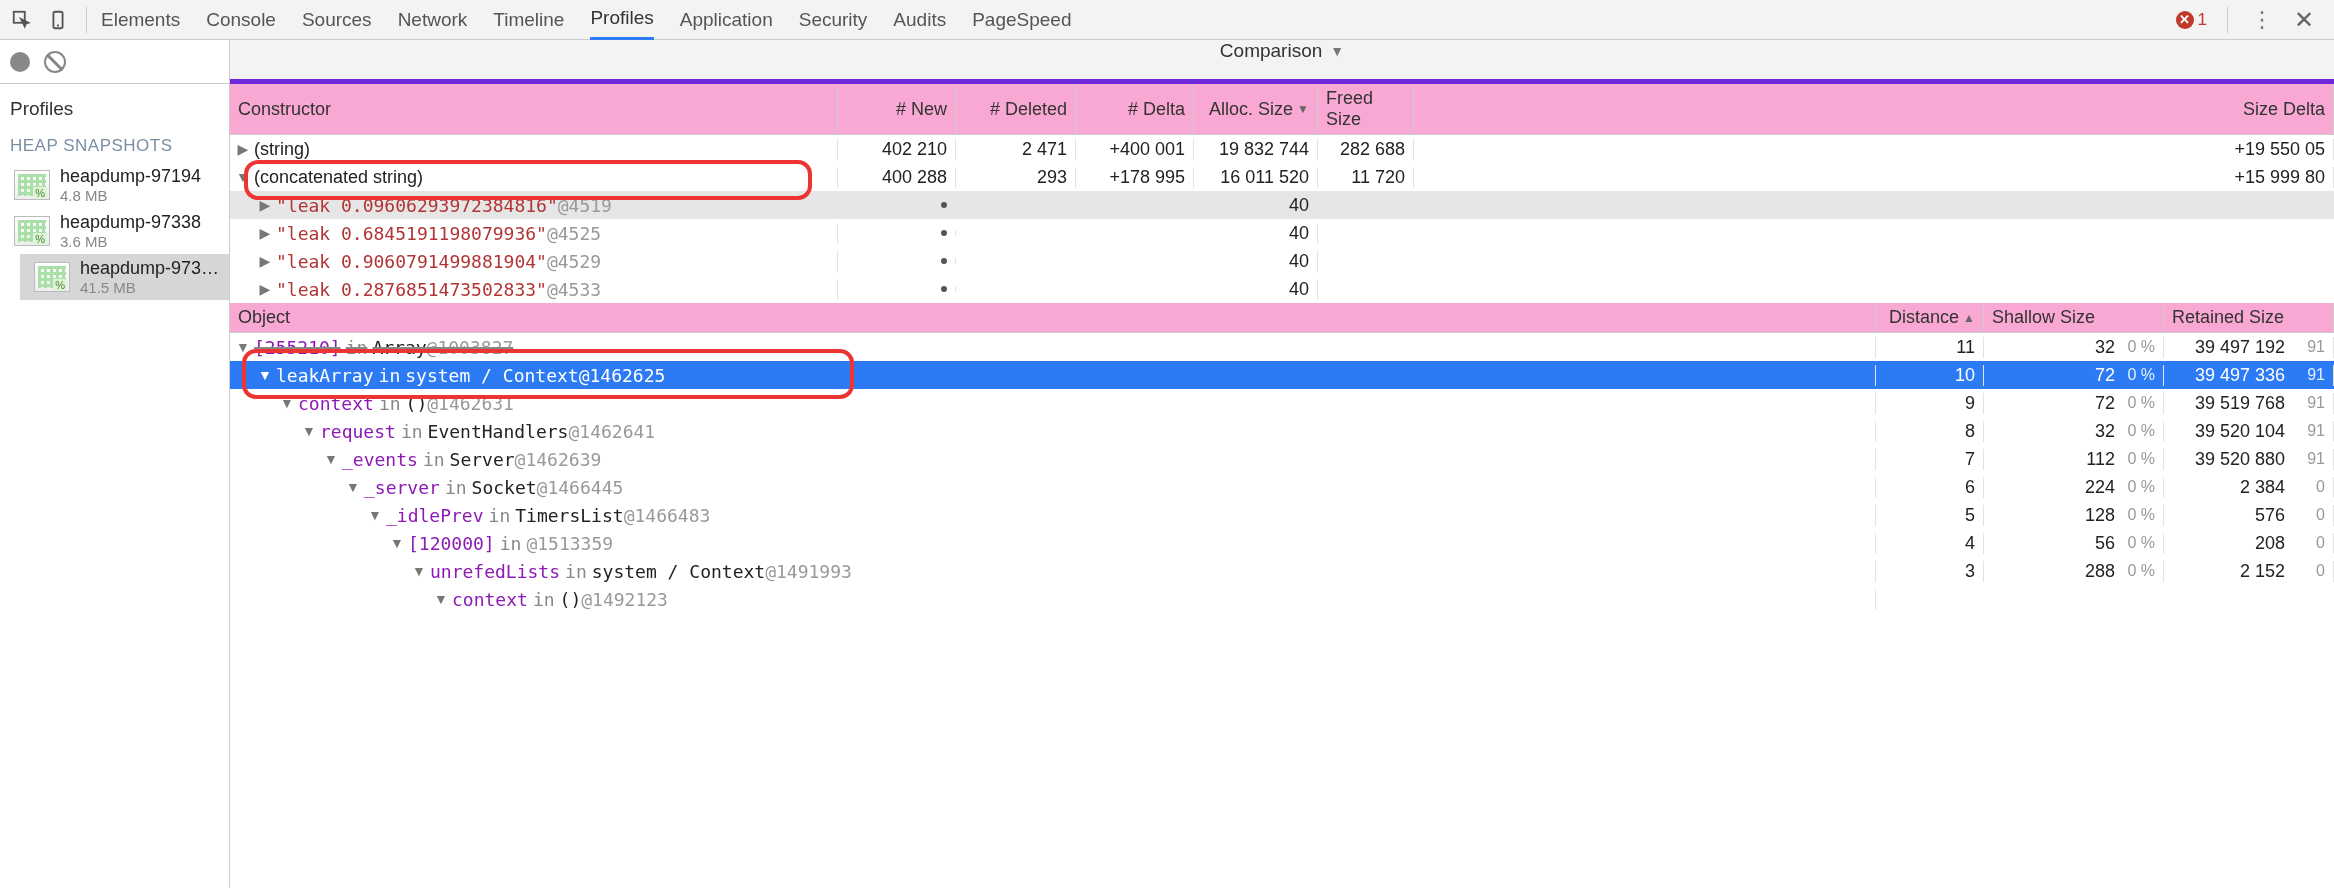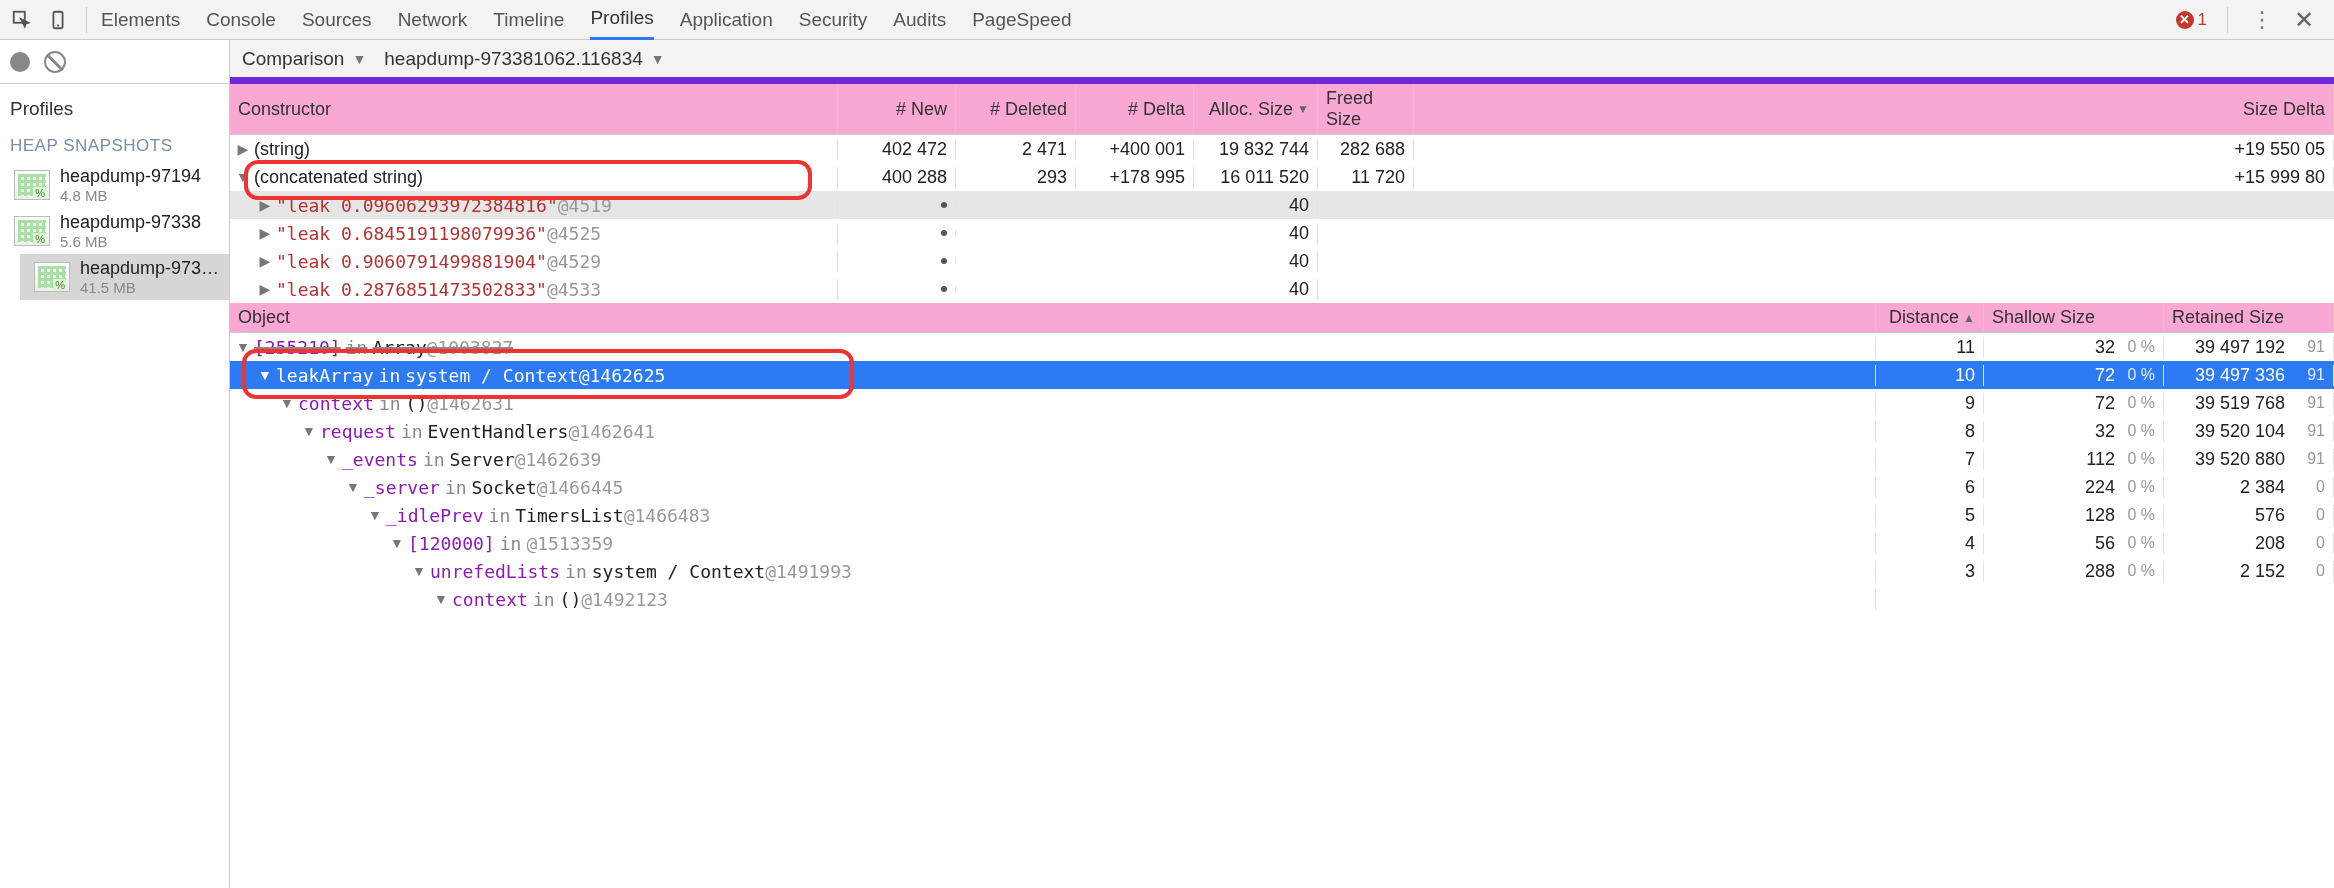--- a/index.html
+++ b/index.html
@@ -29,21 +29,21 @@
 .snap-item.selected{ background:#d6d6d6;margin-left:20px; }
 .snap-icon{ width:36px;height:30px; background:linear-gradient(#fff,#eee); border:1px solid #bbb; position:relative; flex-shrink:0;}
 .snap-icon::before{content:"";position:absolute;inset:3px;background:repeating-linear-gradient(#a8e0a8 0 3px, transparent 3px 6px), repeating-linear-gradient(90deg,#a8e0a8 0 3px, transparent 3px 6px);}
 .snap-icon::after{content:"%";position:absolute;right:2px;bottom:0;font-size:11px;color:#47862f;background:#dff3d8;padding:0 2px;}
 .snap-meta{ display:flex; flex-direction:column; overflow:hidden;}
 .snap-name{ font-size:18px; white-space:nowrap; overflow:hidden; text-overflow:ellipsis; max-width:160px; color:#222;}
 .snap-size{ font-size:15px; color:#888; }
 
 
 .content{ flex:1; display:flex; flex-direction:column; overflow:hidden; }
-.filterbar{ display:flex; align-items:center; gap:18px; height:44px; background:#f3f3f3; border-bottom:7px solid #6d28d9; padding:0 12px; font-size:19px; color:#333;}
+.filterbar{ display:flex; align-items:center; gap:18px; height:44px; background:#f3f3f3; border-bottom:5px solid #6d28d9; padding:0 12px; font-size:19px; color:#333;flex-direction:column;}
 .dropdown{ display:flex; align-items:center; gap:8px; cursor:pointer;}
 .dd-arrow{ color:#777; font-size:14px;}
 .class-filter{ border:1px solid #bbb; font-size:18px; padding:4px 10px; width:330px; color:#333; outline:none; background:#fff;}
 .tbl-head{ display:flex; background:#f9a8d4; border-bottom:1px solid #ccc; font-size:18px; color:#333; }
 .tbl-head .th{ padding:4px 8px; border-right:1px solid #ccc; display:flex; align-items:center; justify-content:flex-start; }
 .tbl-head .th.num{ justify-content:flex-end; }
 .tbl-body{ overflow-y:auto; flex:1; position:relative; }
 .row{ display:flex; font-size:18px; height:28px; align-items:center; }
 .row.hover{ background:#e6e6e6; }
 .row .cell{ border-right:1px solid #e3e3e3; padding:0 8px; display:flex; align-items:center; overflow:hidden; white-space:nowrap; }
@@ -144,21 +144,21 @@
           <div class="snap-icon"></div>
     <div class="snap-meta">
       <div class="snap-name">heapdump-97194</div>
       <div class="snap-size">4.8 MB</div>
     </div>
         </div>
         <div class="snap-item">
           <div class="snap-icon"></div>
     <div class="snap-meta">
       <div class="snap-name">heapdump-97338</div>
-      <div class="snap-size">5.6 MB</div>
+      <div class="snap-size">3.6 MB</div>
     </div>
         </div>
         <div class="snap-item selected">
           <div class="snap-icon"></div>
     <div class="snap-meta">
       <div class="snap-name">heapdump-97378</div>
       <div class="snap-size">41.5 MB</div>
     </div>
         </div>
       </div>
@@ -188,21 +188,21 @@
       <div class="th num c-freed">Freed Size</div>
       <div class="th num c-sized">Size Delta</div>
     </div>
     <div class="tbl-body" style="flex:0 0 auto; position:relative;" id="top-body">
       <div class="annot" style="top:25px; left:14px; width:568px; height:40px;"></div>
     <div class="row">
     <div class="cell c-ctor" style="padding-left:6px">
             <span class="tree-toggle">▶</span>
             <span>(string)</span>
           </div>
-    <div class="cell num c-new">402 472</div>
+    <div class="cell num c-new">402 210</div>
     <div class="cell num c-del">2 471</div>
     <div class="cell num c-delta">+400 001</div>
     <div class="cell num c-alloc">19 832 744</div>
     <div class="cell num c-freed">282 688</div>
     <div class="cell num c-sized">+19 550 05</div>
         </div>
         <div class="row">
     <div class="cell c-ctor" style="padding-left:6px">
             <span class="tree-toggle">▼</span>
             <span>(concatenated string)</span>

